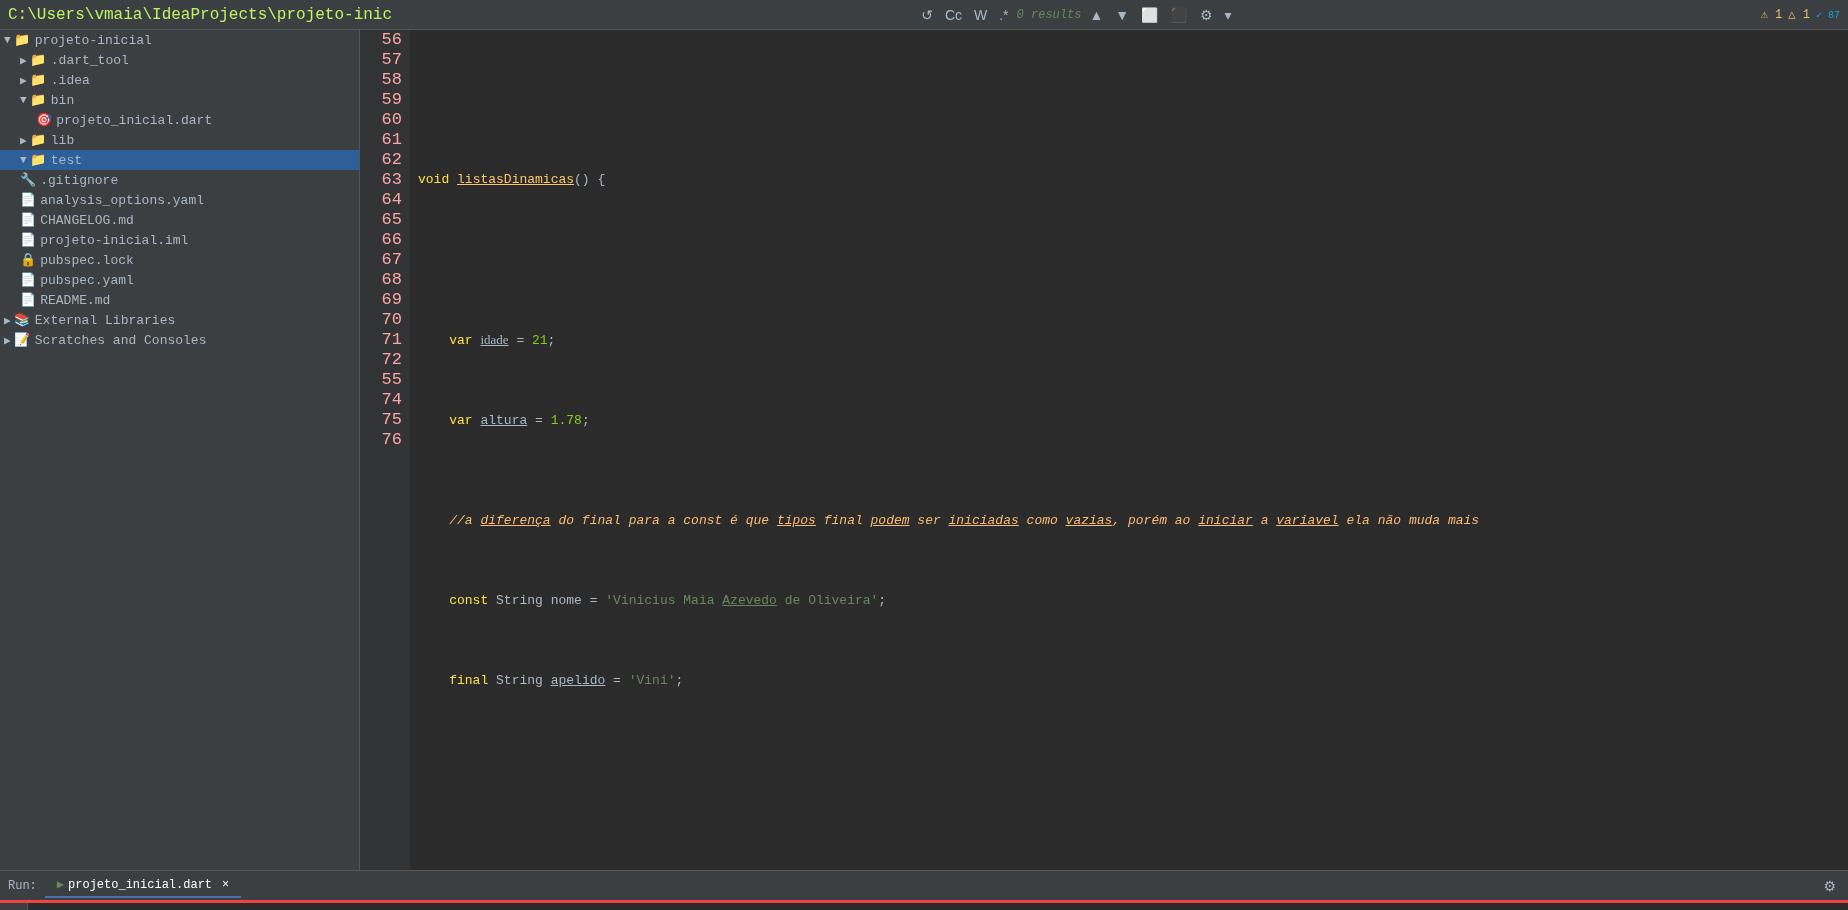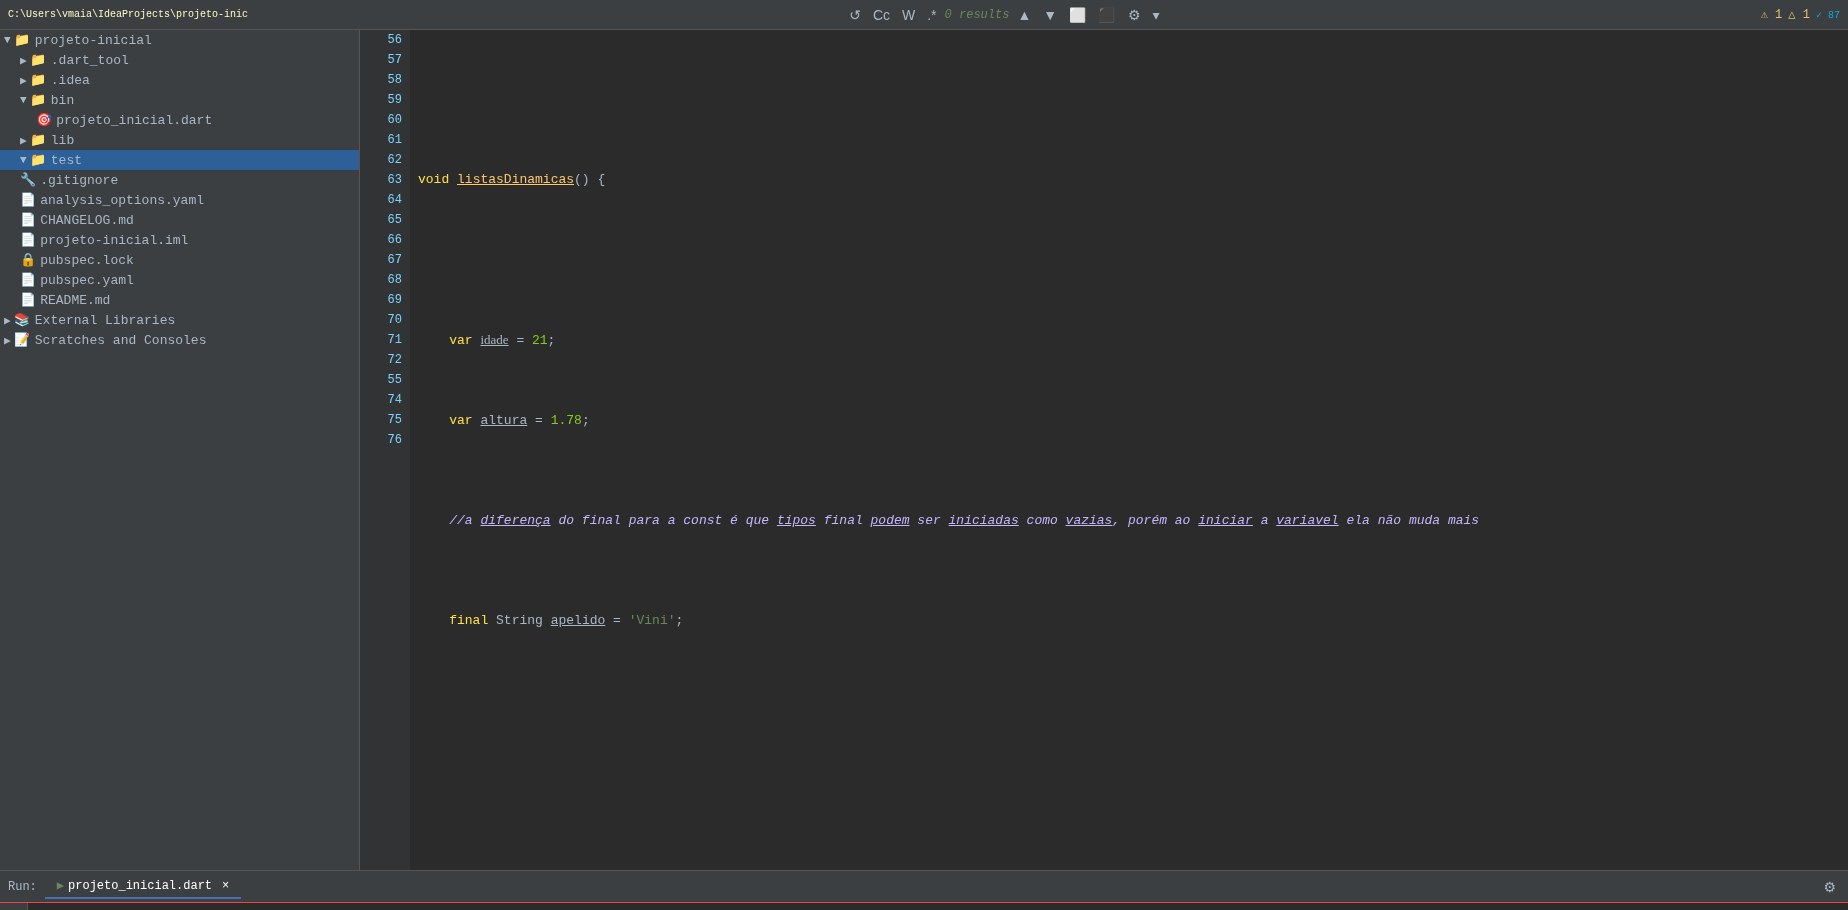--- a/index.html
+++ b/index.html
@@ -73,59 +73,59 @@
       display: flex;
       flex-direction: column;
     }
     #code-view {
       flex: 1;
       overflow: auto;
       display: flex;
     }
     .line-numbers {
       background: #313335;
-      color: #7dd3fc;
+      color: #fca5a5;
       padding: 0 8px;
       text-align: right;
       user-select: none;
       min-width: 50px;
-      font-size: 12px;
+      font-size: 17px;
       line-height: 20px;
     }
     .line-numbers .ln { display: block; }
     .code-content {
       flex: 1;
       padding: 0 8px;
       font-size: 13px;
       line-height: 20px;
       white-space: pre;
       overflow-x: auto;
     }
     .code-line { display: block; line-height: 20px; min-height: 20px; }
     .kw { color: #fde047; }
     .fn { color: #ffc66d; }
     .str { color: #6a8759; }
     .num { color: #84cc16; }
-    .comment { color: #c4b5fd; font-style: italic; }
+    .comment { color: #fdba74; font-style: italic; }
     .type { color: #a9b7c6; }
     .bracket { color: #a9b7c6; }
 
     
     #bottom-panel {
       height: 260px;
       background: #2b2b2b;
       border-top: 1px solid #555;
       display: flex;
       flex-direction: column;
     }
     #run-tabs {
       display: flex;
       align-items: center;
       background: #3c3f41;
-      border-bottom: 1px solid #ef4444;
+      border-bottom: 3px solid #ef4444;
       padding: 0 8px;
       height: 32px;
     }
     .run-tab {
       padding: 4px 12px;
       cursor: pointer;
       font-size: 12px;
       color: #a9b7c6;
       border-bottom: 2px solid transparent;
       display: flex;
@@ -169,21 +169,21 @@
     
     ::-webkit-scrollbar { width: 8px; height: 8px; }
     ::-webkit-scrollbar-track { background: #2b2b2b; }
     ::-webkit-scrollbar-thumb { background: #555; }
   </style>
 </head>
 <body>
 
 <div id="top-bar">
   <div class="top-bar-left">
-    <span style="font-size:10px; color:#fef9c3;">C:\Users\vmaia\IdeaProjects\projeto-inic</span>
+    <span style="font-size:16px; color:#bef264;">C:\Users\vmaia\IdeaProjects\projeto-inic</span>
   </div>
   <div class="top-bar-center">
     <button class="nav-btn">↺</button>
     <button class="nav-btn">Cc</button>
     <button class="nav-btn">W</button>
     <button class="nav-btn">.*</button>
     <span class="results-badge">0 results</span>
     <button class="nav-btn">▲</button>
     <button class="nav-btn">▼</button>
     <button class="nav-btn">⬜</button>
@@ -326,20 +326,21 @@
         
         <span class="code-line">&nbsp;</span>
         
         <span class="code-line">    <span class="kw">var</span> <span style="text-decoration:underline;font-family:Liberation Serif, serif;">idade</span> = <span class="num">21</span>;</span>
         
         <span class="code-line">    <span class="kw">var</span> <span style="text-decoration:underline;">altura</span> = <span class="num">1.78</span>;</span>
         
         
         <span class="code-line">    <span class="comment">//a <span style="text-decoration:underline;">diferença</span> do final para a const é que <span style="text-decoration:underline;">tipos</span> final <span style="text-decoration:underline;">podem</span> ser <span style="text-decoration:underline;">iniciadas</span> como <span style="text-decoration:underline;">vazias</span>, porém ao <span style="text-decoration:underline;">iniciar</span> a <span style="text-decoration:underline;">variavel</span> ela não muda mais</span></span>
         
+        <span class="code-line">    <span class="kw">const</span> <span class="type">String</span> nome = <span class="str">'Vinicius Maia <span style="text-decoration:underline;">Azevedo</span> de Oliveira'</span>;</span>
         
         <span class="code-line">    <span class="kw">final</span> <span class="type">String</span> <span style="text-decoration:underline;">apelido</span> = <span class="str">'Vini'</span>;</span>
         
         <span class="code-line">&nbsp;</span>
         
         
         
         
         
         

